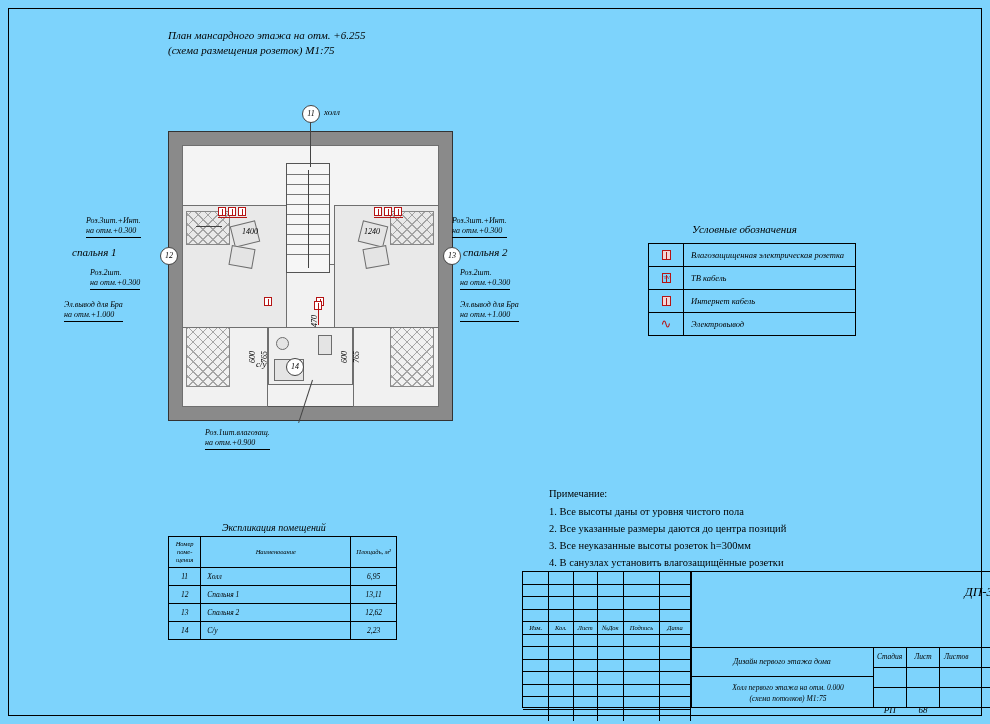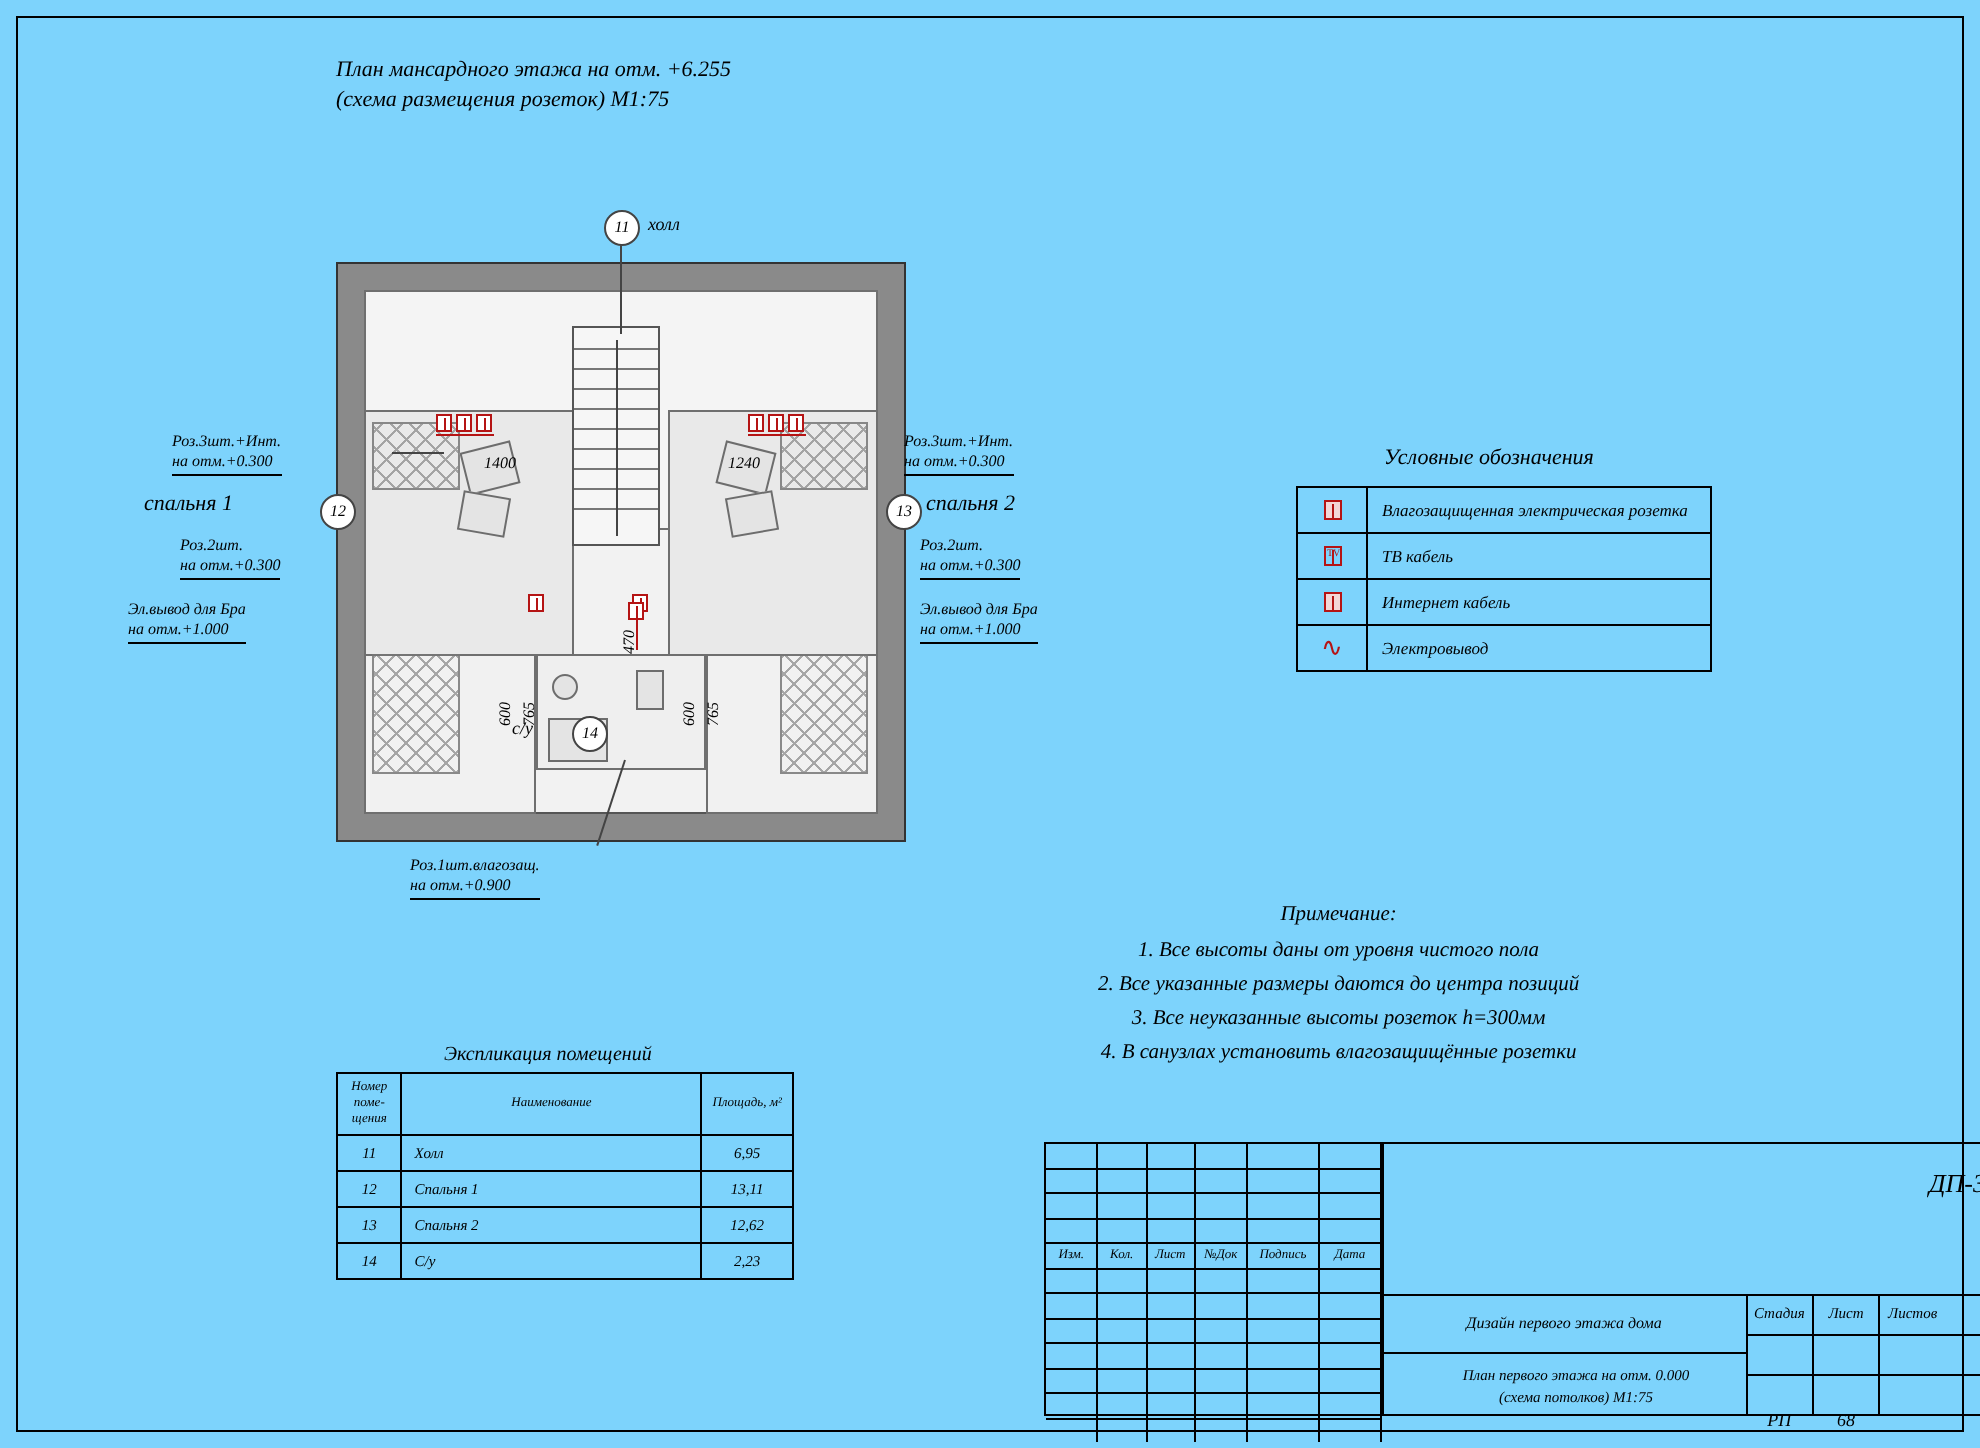--- a/index.html
+++ b/index.html
@@ -244,26 +244,24 @@
   .sym-wave {
     font-size: 13px;
     color: #b51414;
     line-height: 10px;
   }
 
   
   #notes {
     position: absolute;
     left: 549px;
-    top: 449px;
-    font-style: italic;
+    top: 485px;
     font-size: 10.5px;
     line-height: 17px;
     color: #000;
-    text-align: center;
   }
   #notes .nt-head { margin-bottom: 1px; }
 
   
   #sched-title {
     position: absolute;
     left: 222px;
     top: 522px;
     font-style: italic;
     font-size: 10px;
@@ -688,21 +686,21 @@
     <div class="divider-v" style="left:383px; top:75px;"></div>
     <div class="divider-v" style="left:416px; top:75px;"></div>
     <div class="divider-h" style="top:75px; left:168px;"></div>
     <div class="divider-h" style="top:95px; left:350px; right:0;"></div>
     <div class="divider-h" style="top:104px; left:168px; width:183px;"></div>
     <div class="divider-h" style="top:115px; left:350px; right:0;"></div>
 
     <div class="code">ДП-3</div>
     <div class="designer">Дизайн первого этажа дома</div>
     <div class="sheet-title">
-      <div>План первого этажа на отм. 0.000</div>
+      <div>Холл первого этажа на отм. 0.000</div>
       <div>(схема потолков) М1:75</div>
     </div>
     <div class="hdr-stage">
       <div>Стадия</div>
       <div>Лист</div>
       <div>Листов</div>
     </div>
     <div class="val-stage">
       <div>РП</div>
       <div>68</div>

